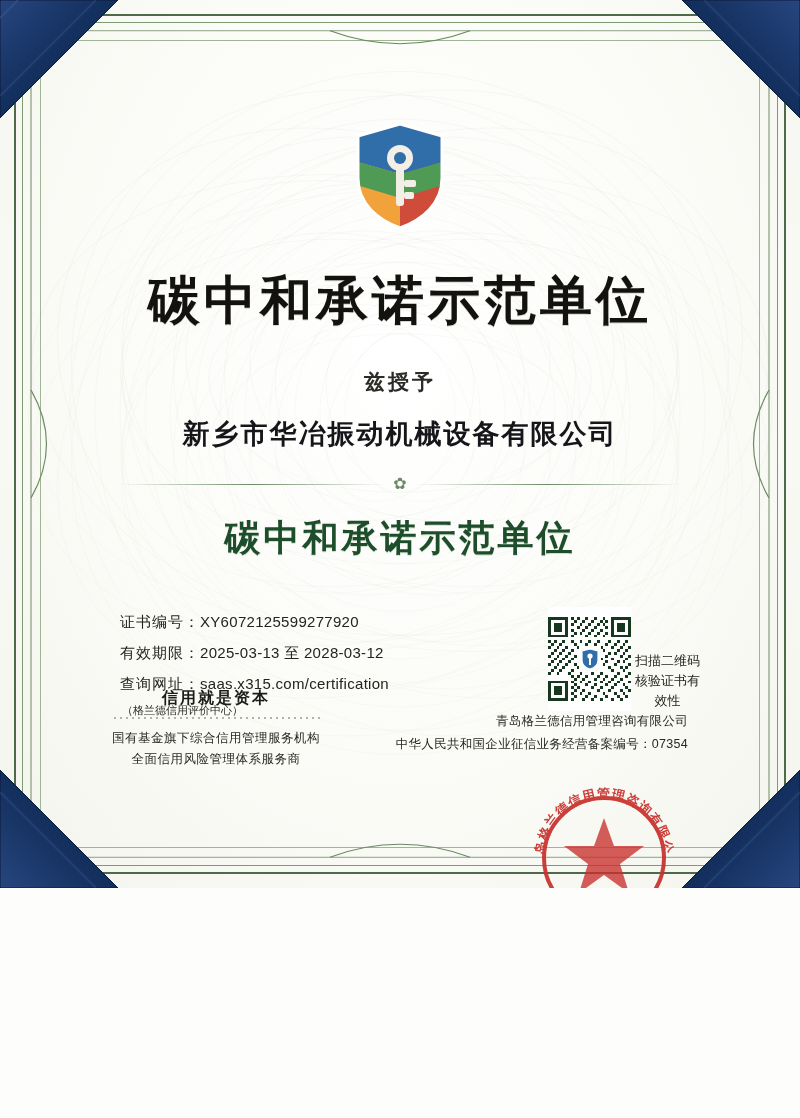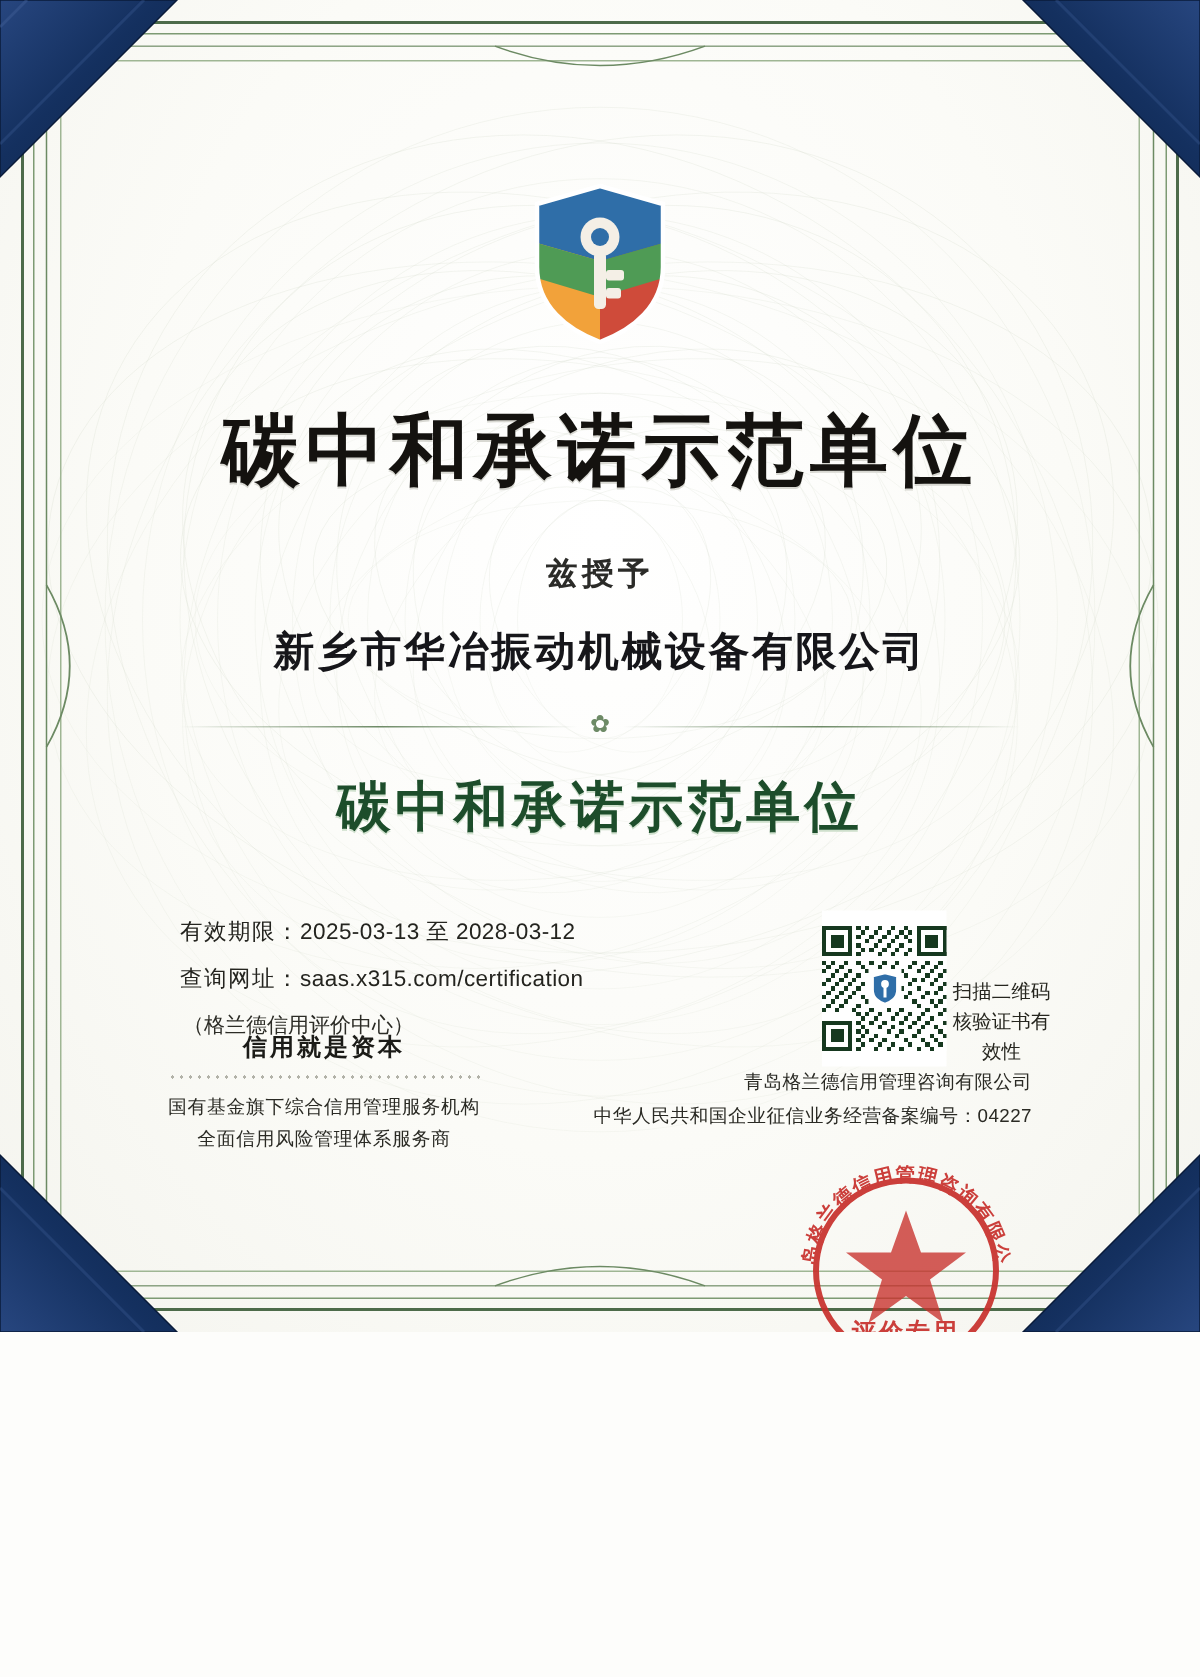--- a/index.html
+++ b/index.html
@@ -132,21 +132,21 @@
   .details{
     padding-left:40px;
     font-size:15px;
     color:#24241f;
     line-height:2.05;
   }
   .details .row{white-space:nowrap;}
   .details .k{letter-spacing:1px;}
   .details .v{letter-spacing:.3px;}
   .details .sub{
-    font-size:14px;
+    font-size:11px;
     padding-left:2px;
     color:#2c2c26;
   }
 
   .qr-wrap{
     width:156px;
     display:flex;flex-direction:row;align-items:flex-end;
     margin-right:16px;
   }
   .qr{
@@ -428,20 +428,23 @@
     <div class="divider">
       <span class="line"></span>
       <span class="orn">✿</span>
       <span class="line"></span>
     </div>
 
     <div class="honor-title">碳中和承诺示范单位</div>
 
     <div class="details-row">
       <div class="details">
+        <div class="row">
+          <span class="k">证书编号：</span><span class="v">XY6072125599277920</span>
+        </div>
         <div class="row">
           <span class="k">有效期限：</span><span class="v">2025-03-13 至 2028-03-12</span>
         </div>
         <div class="row">
           <span class="k">查询网址：</span><span class="v">saas.x315.com/certification</span>
         </div>
         <div class="row sub">（格兰德信用评价中心）</div>
       </div>
 
       <div class="qr-wrap">
@@ -680,17 +683,17 @@
 
   <div class="footer">
     <div class="footer-left">
       <div class="slogan">信用就是资本</div>
       <div class="dots"></div>
       <div class="ln">国有基金旗下综合信用管理服务机构</div>
       <div class="ln">全面信用风险管理体系服务商</div>
     </div>
     <div class="footer-right">
       <div class="ln">青岛格兰德信用管理咨询有限公司</div>
-      <div class="ln">中华人民共和国企业征信业务经营备案编号：04227</div>
+      <div class="ln">中华人民共和国企业征信业务经营备案编号：07354</div>
     </div>
   </div>
 
 </div>
 
 </body></html>

